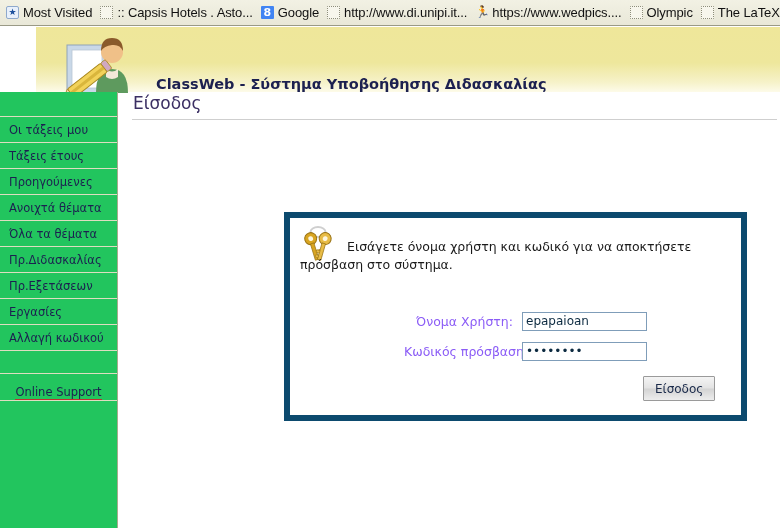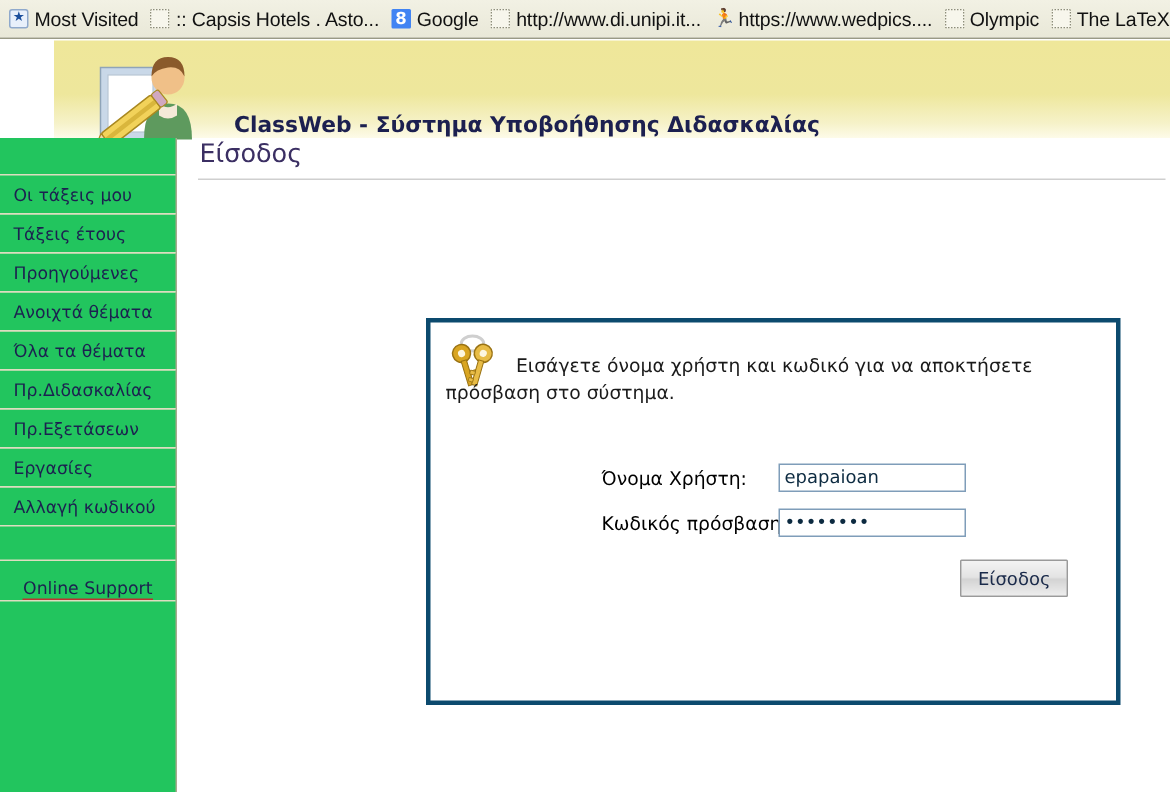--- a/index.html
+++ b/index.html
@@ -177,23 +177,23 @@
     width: 645px;
     height: 1px;
     background: #cfcfcf;
   }
 
   
   .login-panel {
     position: absolute;
     left: 165px; top: 120px;
     width: 463px;
-    height: 258px;
+    height: 209px;
     background: #ffffff;
-    border: 3px solid #0c4a6e;
+    border: 6px solid #0c4a6e;
     box-sizing: border-box;
   }
   .key-icon {
     position: absolute;
     left: 8px; top: 6px;
     width: 40px; height: 40px;
   }
   .panel-text {
     position: absolute;
     left: 10px; top: 20px;
@@ -212,25 +212,25 @@
   .form-row {
     display: flex;
     align-items: center;
     justify-content: flex-start;
     height: 30px;
     padding-left: 114px;
     box-sizing: border-box;
   }
   .form-label {
     width: 118px;
-    text-align: left;
+    text-align: right;
     padding-right: 9px;
     font-family: "DejaVu Sans", "Liberation Sans", sans-serif;
     font-size: 12.5px;
-    color: #000000;
+    color: #8b5cf6;
     white-space: nowrap;
     box-sizing: border-box;
   }
   .form-input {
     width: 125px;
     height: 19px;
     border: 1px solid #7f9db9;
     background: #ffffff;
     font-family: "DejaVu Sans", "Liberation Sans", sans-serif;
     font-size: 12px;

